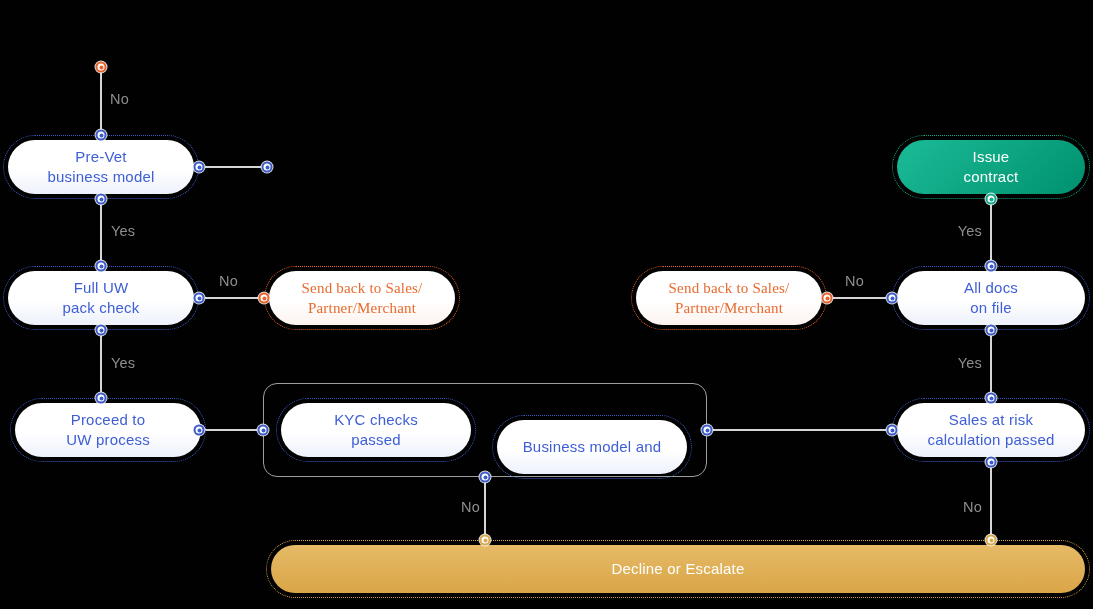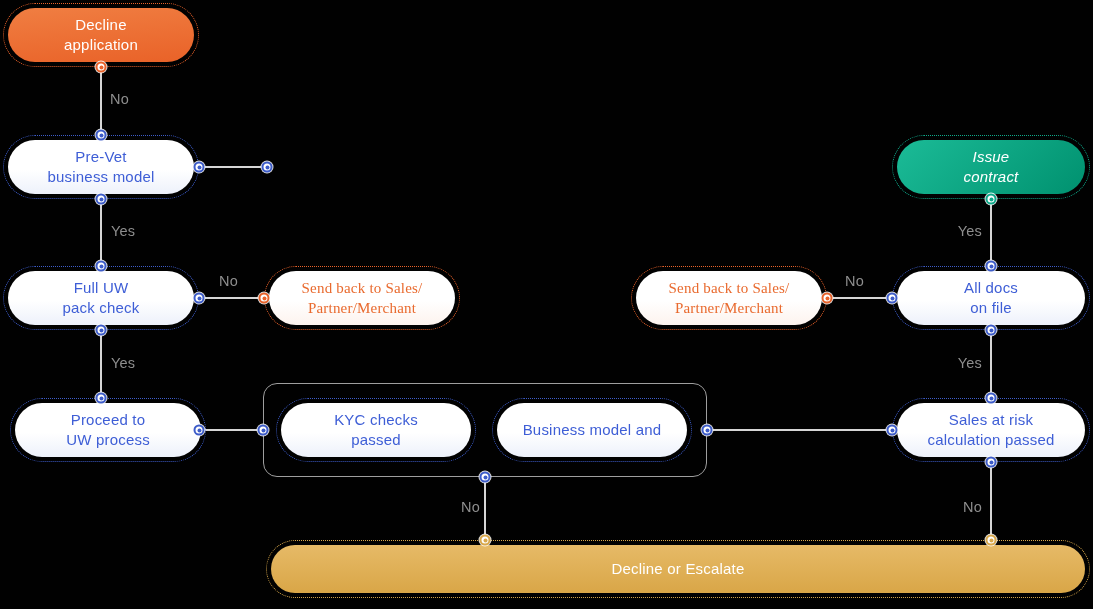--- a/index.html
+++ b/index.html
@@ -15,21 +15,21 @@
     text-align:center; font-size:15px; line-height:20px; letter-spacing:.2px;
   }
   .o-orange  { border:1.5px dotted #e8622a; }
   .o-blue    { border:1.5px dotted #44609f; }
   .o-bluew   { border:1.5px dotted #3d5cc9; }
   .o-teal    { border:1.5px dotted #0fa98a; }
   .o-orangew { border:1.5px dotted #e8622a; }
   .o-gold    { border:1.5px dotted #d9a84b; }
   .f-orange { background:linear-gradient(175deg,#f07e42,#e96228); color:#fff; }
   .f-blue   { background:linear-gradient(180deg,#4a68dd,#3b57ce); color:#fff; }
-  .f-teal   { background:linear-gradient(135deg,#1bbb97,#00916f); color:#fff;font-style:italic; }
+  .f-teal   { background:linear-gradient(135deg,#1bbb97,#00916f); color:#fff; }
   .f-wblue  { background:linear-gradient(180deg,#ffffff 55%,#edf1fb); color:#3e5ed6; }
   .f-worange{ background:linear-gradient(180deg,#ffffff 55%,#fdf3ee); color:#e96a2e;font-family:Liberation Serif, serif; }
   .f-gold   { background:linear-gradient(180deg,#e6ba67,#d9a647); color:#fff; }
   
   .group {
     position:absolute; left:263px; top:383px; width:444px; height:94px;
     border:1.5px solid #9e9e9e; border-radius:14px; box-sizing:border-box;
   }
   
   .dot {
@@ -70,26 +70,20 @@
   <span class="elabel" style="left:219px;top:273px">No</span>
   <span class="elabel" style="left:111px;top:355px">Yes</span>
   <span class="elabel r" style="left:946px;top:223px">Yes</span>
   <span class="elabel" style="left:845px;top:273px">No</span>
   <span class="elabel r" style="left:946px;top:355px">Yes</span>
   <span class="elabel r" style="left:444px;top:499px">No</span>
   <span class="elabel r" style="left:946px;top:499px">No</span>
 
   <div class="group"></div>
 
-  <div class="node o-orange" style="left:3px;top:3px;width:196px;height:64px">
-    <div class="fill f-orange">
-      <span>Decline</span>
-      <span>application</span>
-    </div>
-  </div>
 
   <div class="node o-bluew" style="left:3px;top:135px;width:196px;height:64px">
     <div class="fill f-wblue">
       <span>Pre-Vet</span>
       <span>business model</span>
     </div>
   </div>
 
 
   <div class="node o-teal" style="left:892px;top:135px;width:198px;height:64px">
@@ -134,21 +128,21 @@
     </div>
   </div>
 
   <div class="node o-bluew" style="left:276px;top:398px;width:200px;height:64px">
     <div class="fill f-wblue">
       <span>KYC checks</span>
       <span>passed</span>
     </div>
   </div>
 
-  <div class="node o-bluew" style="left:492px;top:398px;width:200px;height:64px">
+  <div class="node o-bluew" style="left:492px;top:415px;width:200px;height:64px">
     <div class="fill f-wblue">
       <span>Business model and</span>
     </div>
   </div>
 
   <div class="node o-bluew" style="left:892px;top:398px;width:198px;height:64px">
     <div class="fill f-wblue">
       <span>Sales at risk</span>
       <span>calculation passed</span>
     </div>

